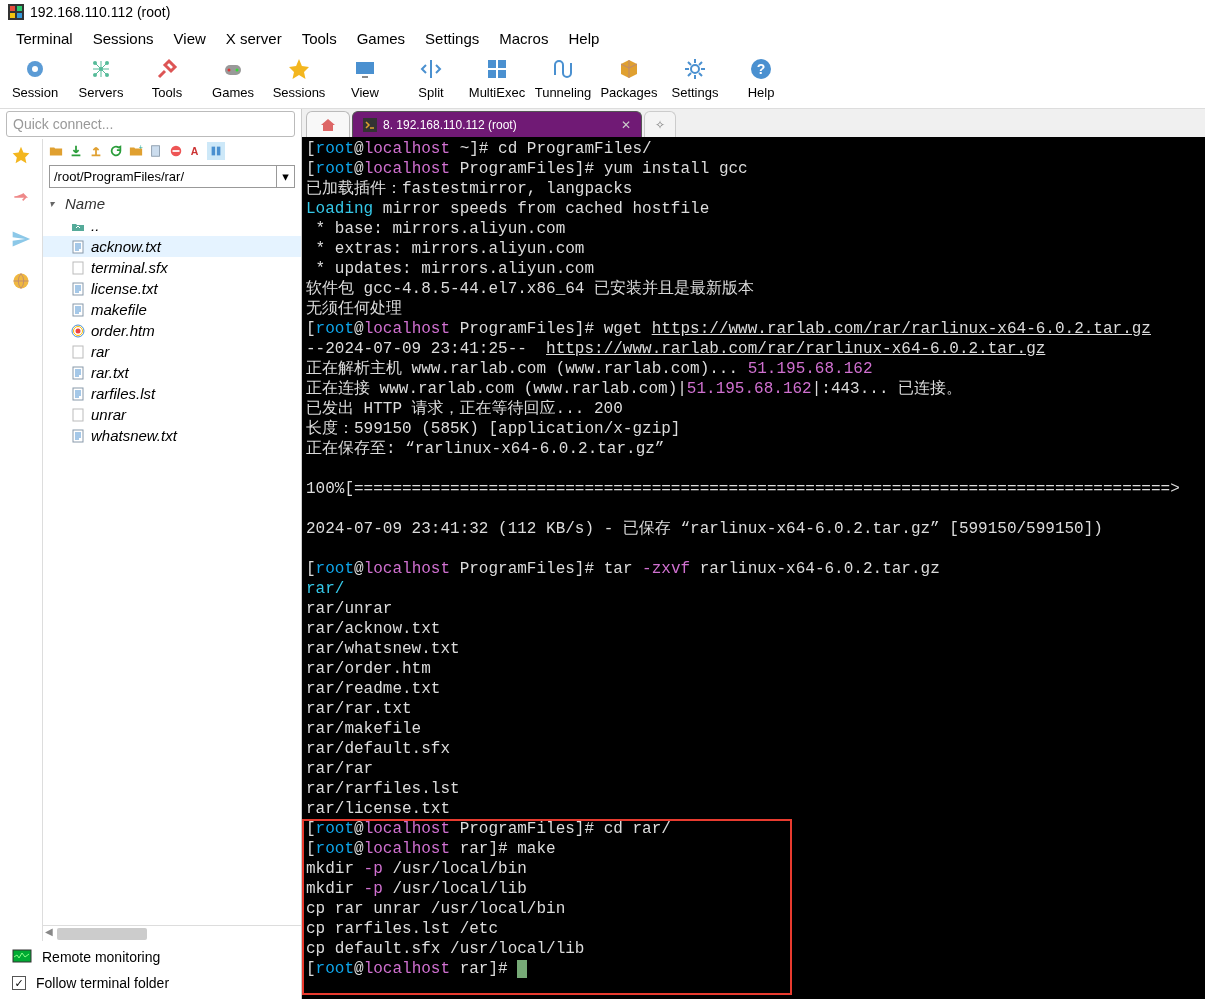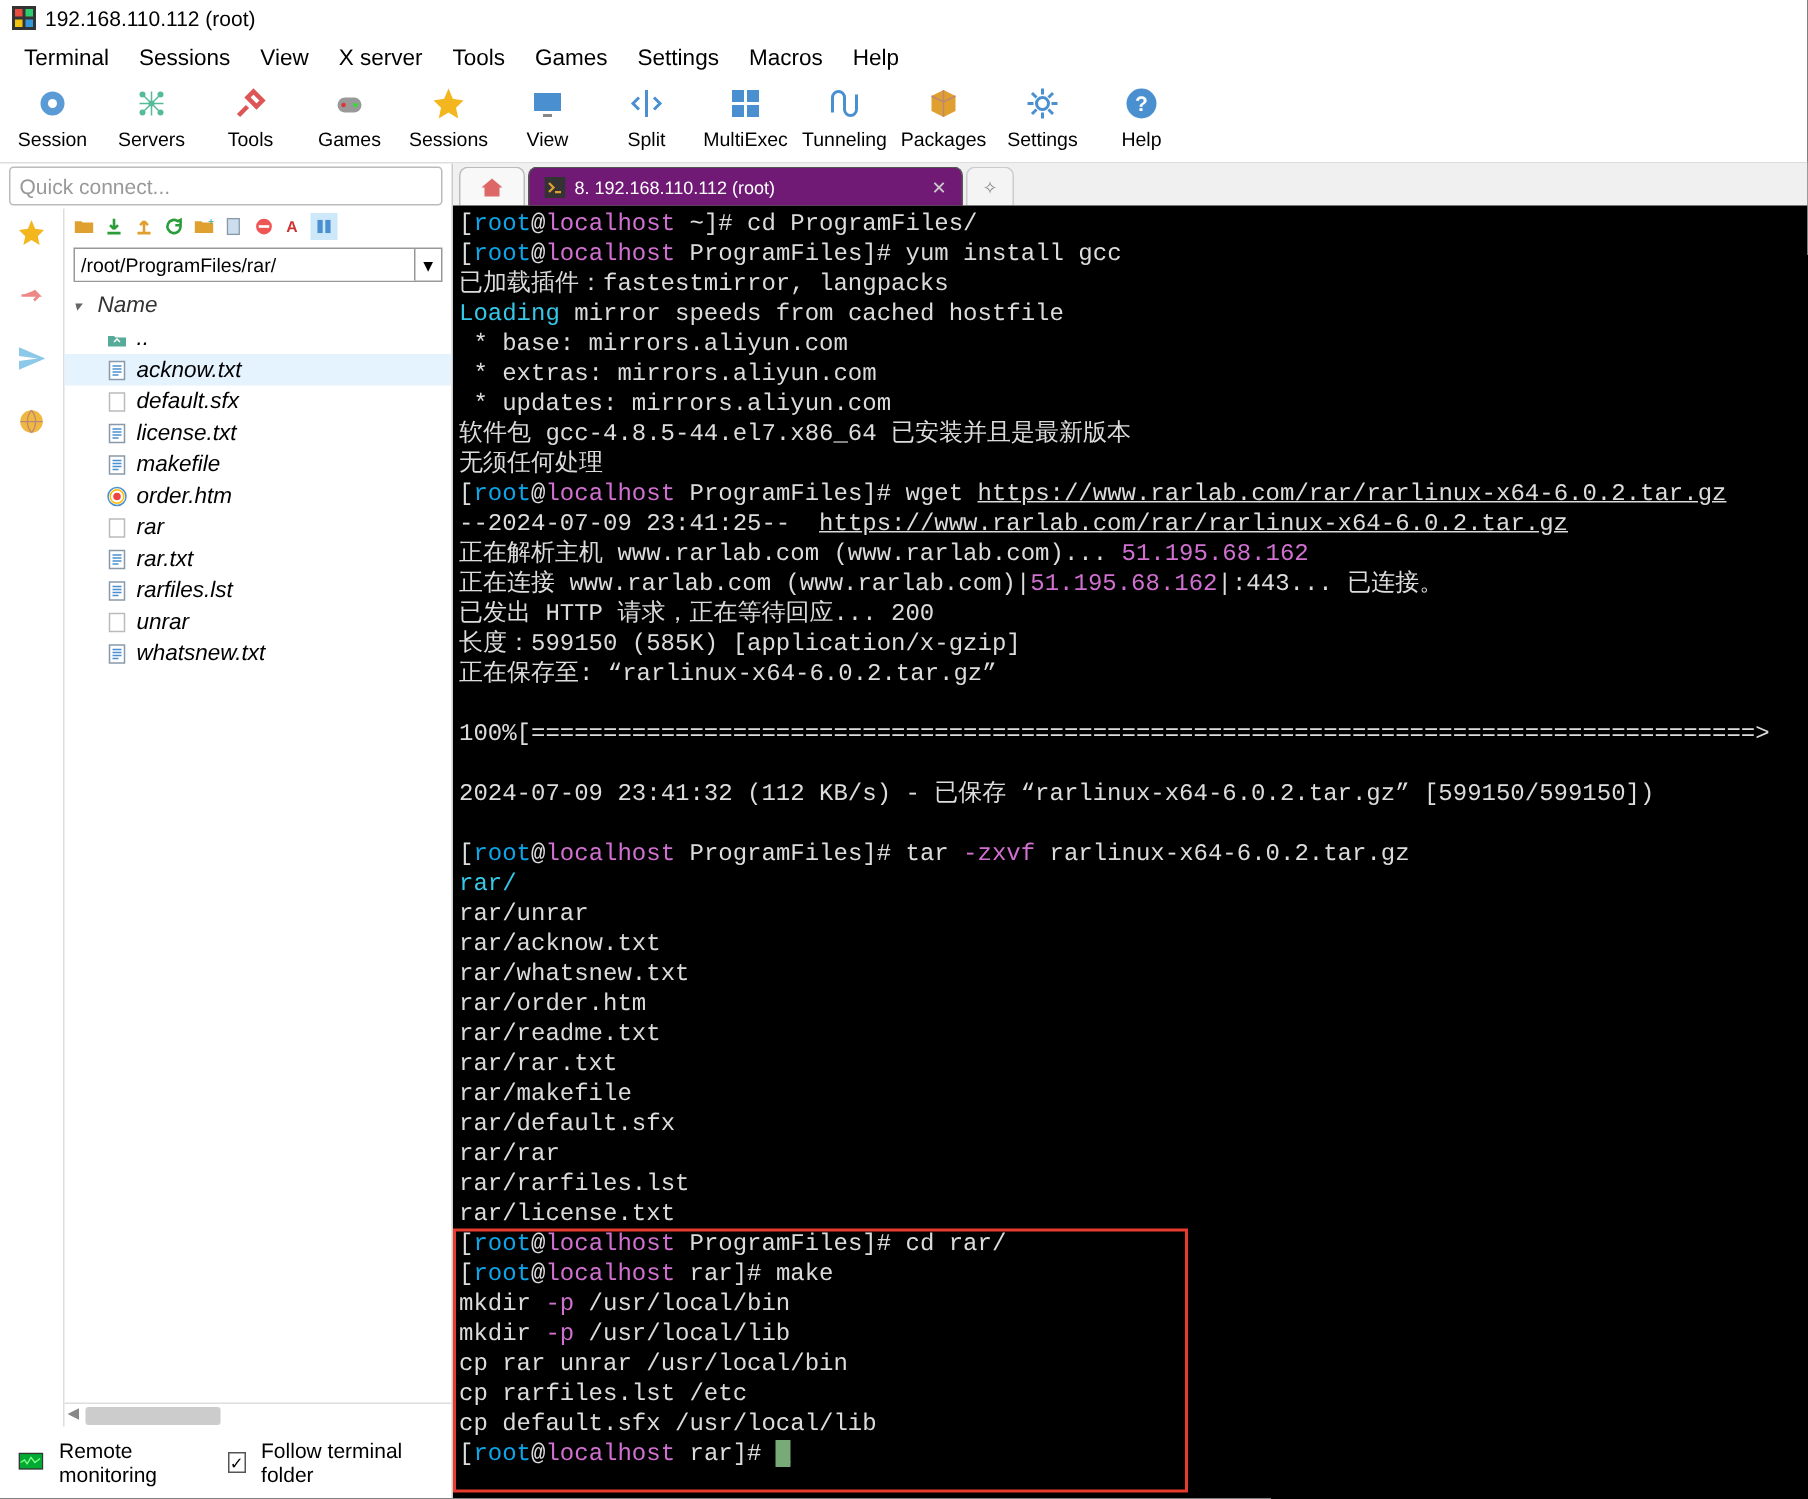--- a/index.html
+++ b/index.html
@@ -25,21 +25,21 @@
 .pathbox .dd { width: 18px; border-left: 1px solid #999; display:flex; align-items:center; justify-content:center; }
 .filetree { flex: 1; padding: 2px 0; font-size: 15px; overflow: hidden; font-style: italic; }
 .fthdr { display: flex; align-items:center; padding: 3px 6px 3px 22px; color:#333; }
 .fthdr::before { content:"▾"; position:absolute; margin-left:-16px; font-size:10px; color:#666; }
 .frow { display: flex; align-items: center; padding: 2px 6px 2px 28px; gap: 6px; }
 .frow.sel { background: #e5f3ff; }
 .frow .fico { width: 14px; height: 14px; flex-shrink:0; }
 .sbh { height: 16px; border-top: 1px solid #ddd; position:relative; }
 .sbh::before { content:"◀"; position:absolute; left:2px; top:0; font-size:10px; color:#888;}
 .sbh .thumb { position:absolute; left:14px; top:2px; height:12px; width:90px; background:#ccc; border-radius:2px;}
-.leftstatus { padding: 8px 12px; display:flex; flex-direction:row; gap:10px; font-size:14px; }
+.leftstatus { padding: 8px 12px; display:flex; flex-direction:column; gap:10px; font-size:14px; }
 .leftstatus .row { display:flex; align-items:center; gap:10px; }
 .right { flex: 1; display: flex; flex-direction: column; background: #f4f4f4; }
 .tabstrip { display: flex; align-items: flex-end; height: 28px; background: #f0f0f0; padding-left: 4px; }
 .tab { height: 26px; display:flex; align-items:center; padding: 0 10px; gap:6px; font-size: 12px; cursor:pointer; border-radius: 6px 6px 0 0; border:1px solid #bbb; border-bottom:none; background:#e8e8e8; margin-right:2px;}
 .tab.home { width: 44px; justify-content:center; background:#f8f8f8;}
 .tab.active { background:#701a75; color:#fff; border-color:#555; width:290px; justify-content:space-between;}
 .tab.plus { width: 32px; justify-content:center; background:#f4f4f4; border-color:#ccc;}
 .term { flex:1; background:#000; color:#dcdcdc; font-family: Consolas, "Courier New", monospace; font-size: 16px; line-height: 20px; padding: 2px 4px; white-space: pre; overflow:hidden; position:relative; }
 .pr { color:#0ea5e9; }
 .lh { color:#d070d0; }
@@ -285,21 +285,21 @@
                 <span class="fico"><svg width="14" height="14" viewBox="0 0 14 14">
                     <rect x="2" y="1" width="10" height="12" fill="#fff" stroke="#89a"></rect>
                     <path d="M4 4h6M4 6h6M4 8h6M4 10h4" stroke="#4a90d0"></path>
                   </svg></span>
                 <span>acknow.txt</span>
               </div>
               <div class="frow">
                 <span class="fico"><svg width="14" height="14" viewBox="0 0 14 14">
                     <rect x="2" y="1" width="10" height="12" fill="#fff" stroke="#bbb"></rect>
                   </svg></span>
-                <span>default.sfx</span>
+                <span>terminal.sfx</span>
               </div>
               <div class="frow">
                 <span class="fico"><svg width="14" height="14" viewBox="0 0 14 14">
                     <rect x="2" y="1" width="10" height="12" fill="#fff" stroke="#89a"></rect>
                     <path d="M4 4h6M4 6h6M4 8h6M4 10h4" stroke="#4a90d0"></path>
                   </svg></span>
                 <span>license.txt</span>
               </div>
               <div class="frow">
                 <span class="fico"><svg width="14" height="14" viewBox="0 0 14 14">

